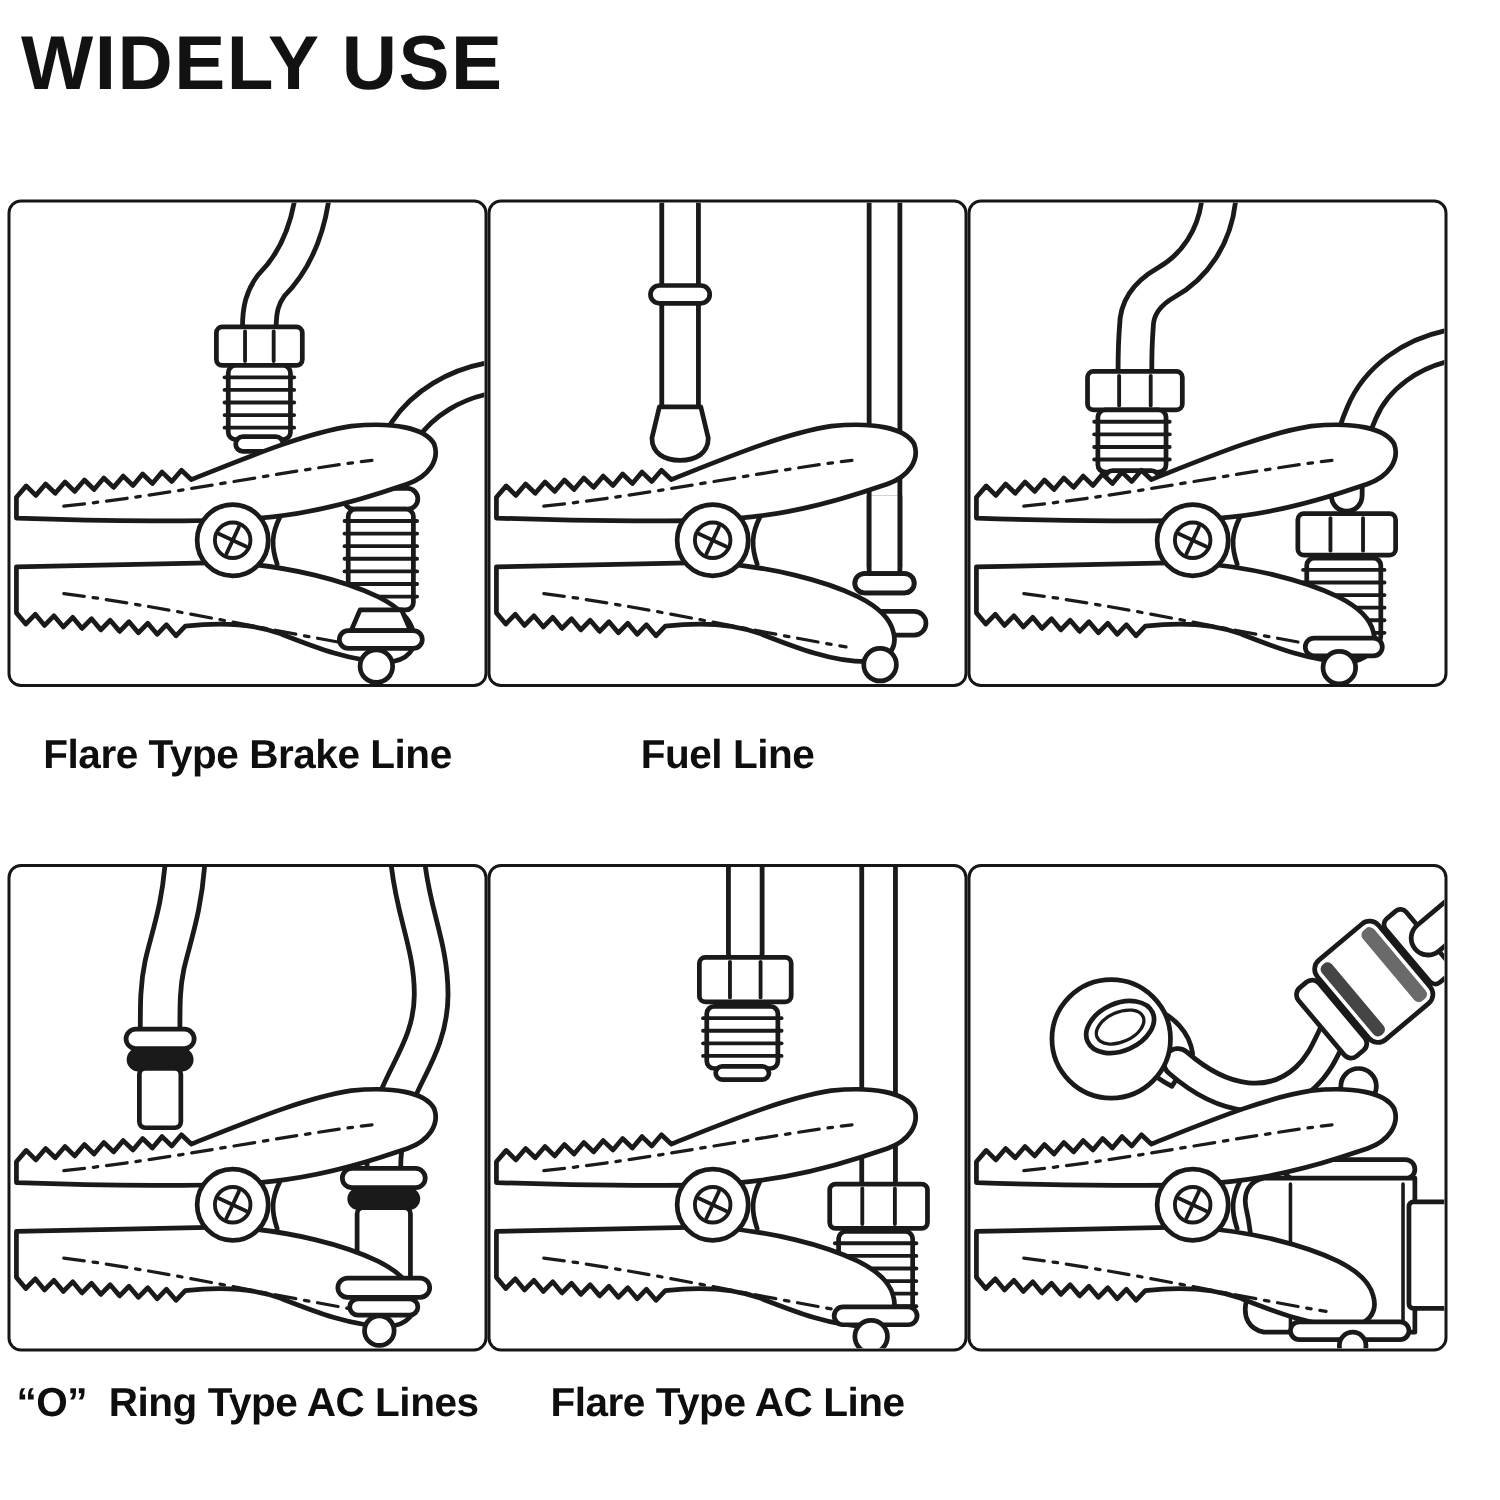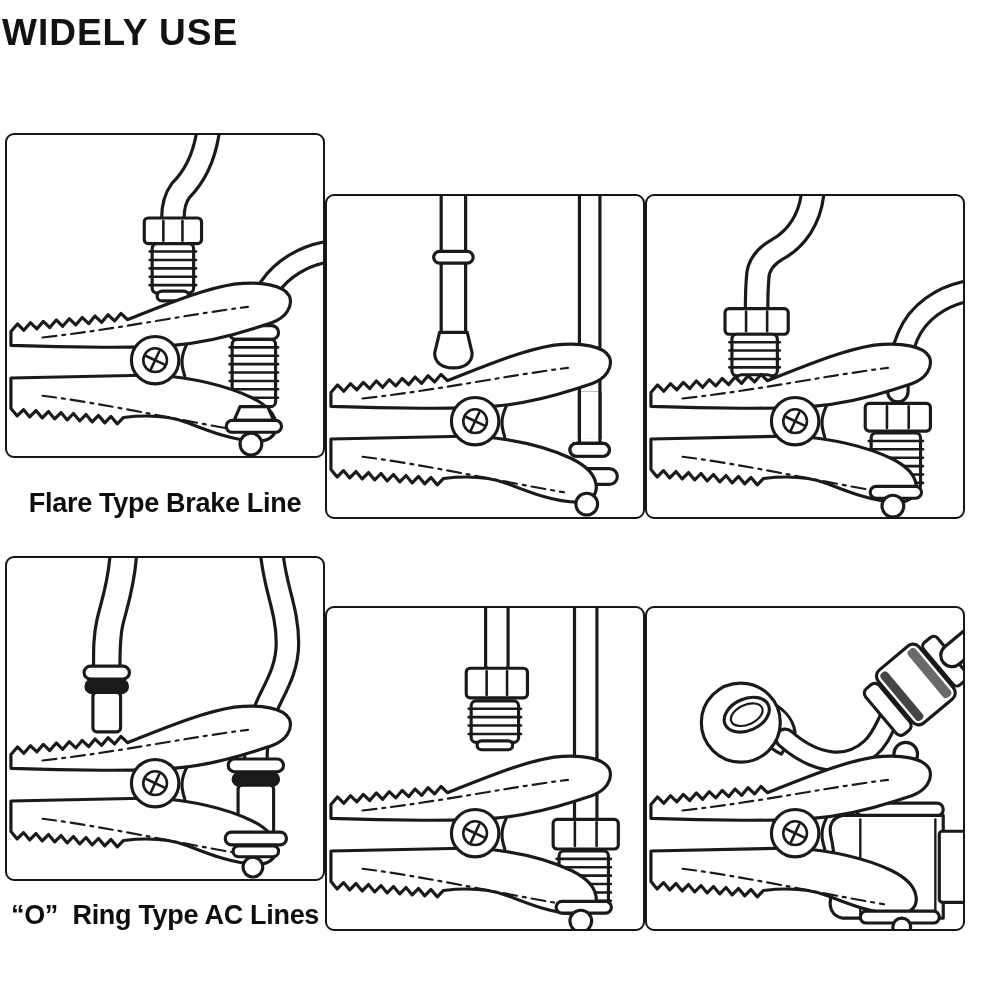--- a/index.html
+++ b/index.html
@@ -1,22 +1,22 @@
 <!DOCTYPE html>
 <html><head>
 <meta charset="utf-8">
 <style>
   html,body{margin:0;padding:0;background:#fff;}
   body{width:1000px;height:1000px;position:relative;overflow:hidden;
        font-family:"Liberation Sans",sans-serif;color:#111;}
-  #title{position:absolute;left:2px;top:12px;margin:0;
-         font-size:37px;font-weight:800;letter-spacing:1px;color:#121212;}
-  .row{position:absolute;left:5px;display:flex;column-gap:0;align-items:flex-end;}
+  #title{position:absolute;left:14px;top:12px;margin:0;
+         font-size:51px;font-weight:800;letter-spacing:1px;color:#121212;}
+  .row{position:absolute;left:5px;display:flex;column-gap:0;}
   .row1{top:133px;}
-  .row2{top:556px;}
+  .row2{top:576px;}
   .cell{width:320px;margin:0;}
   .panel{width:320px;height:325px;box-sizing:border-box;
          border:2.5px solid #161616;border-radius:9px;overflow:hidden;background:#fff;}
   .art{display:block;width:100%;height:100%;}
   .caption{text-align:center;font-weight:700;font-size:27px;letter-spacing:-0.3px;
            color:#0e0e0e;white-space:pre-wrap;}
   .row1 .caption{margin-top:30px;}
   .row2 .caption{margin-top:19px;}
 </style>
 </head>
@@ -91,20 +91,21 @@
             <g transform="rotate(25 150 228)">
               <line x1="140" y1="228" x2="160" y2="228" stroke="#1a1a1a" stroke-width="2.6" stroke-linecap="round"></line>
               <line x1="150" y1="218" x2="150" y2="238" stroke="#1a1a1a" stroke-width="2.6" stroke-linecap="round"></line>
             </g>
             <path fill="none" stroke="#1a1a1a" stroke-width="24" stroke-linecap="butt" stroke-linejoin="round" d="M266,198 L266,246"></path>
             <path fill="none" stroke="#fff" stroke-width="17.5" stroke-linecap="butt" stroke-linejoin="round" d="M266,198 L266,246"></path>
             <rect x="246" y="250.5" width="40" height="13" rx="6.5" fill="#fff" stroke="#1a1a1a" stroke-width="3.2"></rect>
             <circle cx="263" cy="312" r="11" fill="#fff" stroke="#1a1a1a" stroke-width="3.2"></circle>
           </svg>
       </div>
+      <figcaption class="caption">Fuel Line</figcaption>
     </figure>
     <figure class="cell">
       <div class="panel">
         <svg class="art" viewBox="0 0 320 325">
             <path fill="none" stroke="#1a1a1a" stroke-width="26" stroke-linecap="round" stroke-linejoin="round" d="M168,-6 C166,24 150,44 132,54 C118,62 112,72 112,84 C111,96 111,106 111,114"></path>
             <path fill="none" stroke="#fff" stroke-width="19.5" stroke-linecap="round" stroke-linejoin="round" d="M168,-6 C166,24 150,44 132,54 C118,62 112,72 112,84 C111,96 111,106 111,114"></path>
             <rect x="79" y="114" width="64" height="26" rx="4" fill="#fff" stroke="#1a1a1a" stroke-width="3.2"></rect>
             <line x1="100.33333333333333" y1="117" x2="100.33333333333333" y2="137" stroke="#1a1a1a" stroke-width="2.6" stroke-linecap="round"></line>
             <line x1="121.66666666666667" y1="117" x2="121.66666666666667" y2="137" stroke="#1a1a1a" stroke-width="2.6" stroke-linecap="round"></line>
             <rect x="86" y="140" width="46" height="42" rx="5" fill="#fff" stroke="#1a1a1a" stroke-width="3.2"></rect>
@@ -209,20 +210,21 @@
             <circle cx="150" cy="228" r="24" fill="#fff" stroke="#1a1a1a" stroke-width="3.2"></circle>
             <circle cx="150" cy="228" r="12" fill="#fff" stroke="#1a1a1a" stroke-width="2.6"></circle>
             <g transform="rotate(25 150 228)">
               <line x1="140" y1="228" x2="160" y2="228" stroke="#1a1a1a" stroke-width="2.6" stroke-linecap="round"></line>
               <line x1="150" y1="218" x2="150" y2="238" stroke="#1a1a1a" stroke-width="2.6" stroke-linecap="round"></line>
             </g>
             <rect x="232" y="297" width="56" height="12" rx="6" fill="#fff" stroke="#1a1a1a" stroke-width="3.2"></rect>
             <circle cx="257" cy="317" r="11" fill="#fff" stroke="#1a1a1a" stroke-width="3.2"></circle>
           </svg>
       </div>
+      <figcaption class="caption">Flare Type AC Line</figcaption>
     </figure>
     <figure class="cell">
       <div class="panel">
         <svg class="art" viewBox="0 0 320 325">
             <path fill="#fff" stroke="#1a1a1a" stroke-width="3.2" stroke-linecap="round" stroke-linejoin="round" d="M120,94 C138,100 148,112 150,126 L136,148 C120,140 110,128 106,118 Z"></path>
             <path fill="none" stroke="#1a1a1a" stroke-width="22" stroke-linecap="round" stroke-linejoin="round" d="M140,132 C172,160 204,162 226,142 C236,133 240,122 246,110"></path>
             <path fill="none" stroke="#fff" stroke-width="15.5" stroke-linecap="round" stroke-linejoin="round" d="M140,132 C172,160 204,162 226,142 C236,133 240,122 246,110"></path>
             <g transform="rotate(-40 266 84)">
               <rect x="228" y="54" width="18" height="60" rx="6" fill="#fff" stroke="#1a1a1a" stroke-width="3.2"></rect>
               <rect x="248" y="48" width="54" height="70" rx="8" fill="#fff" stroke="#1a1a1a" stroke-width="3.2"></rect>

